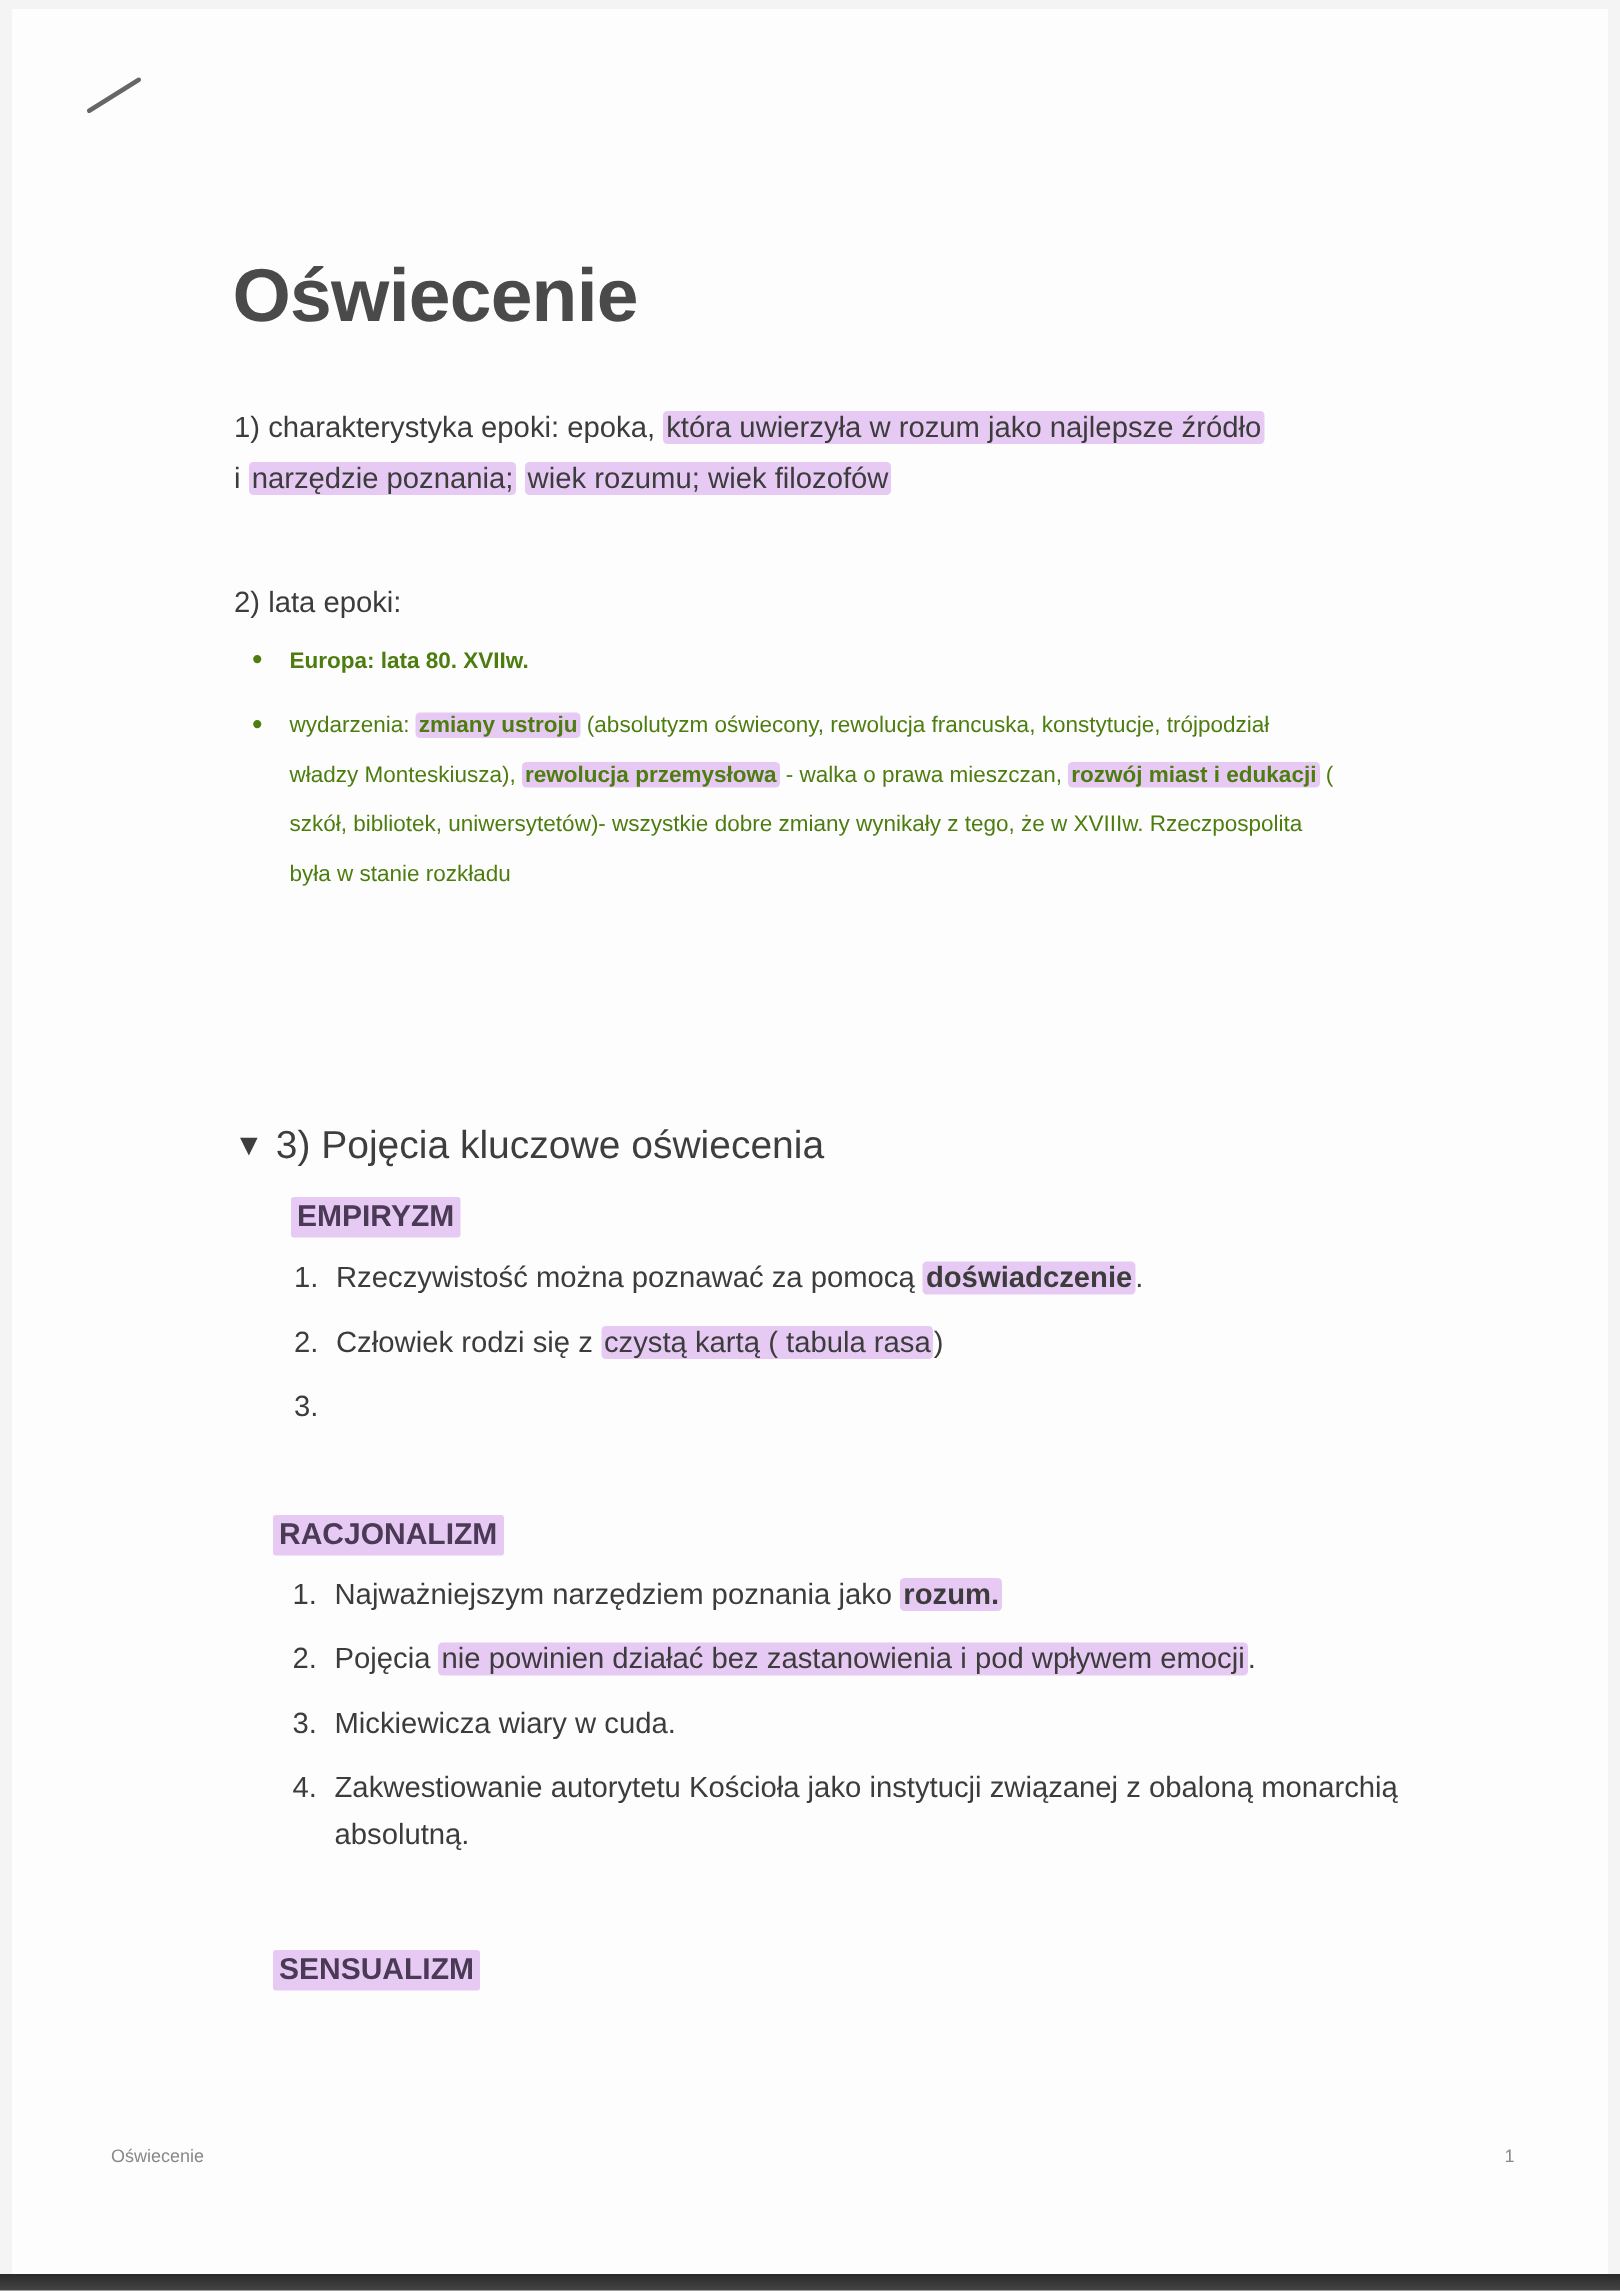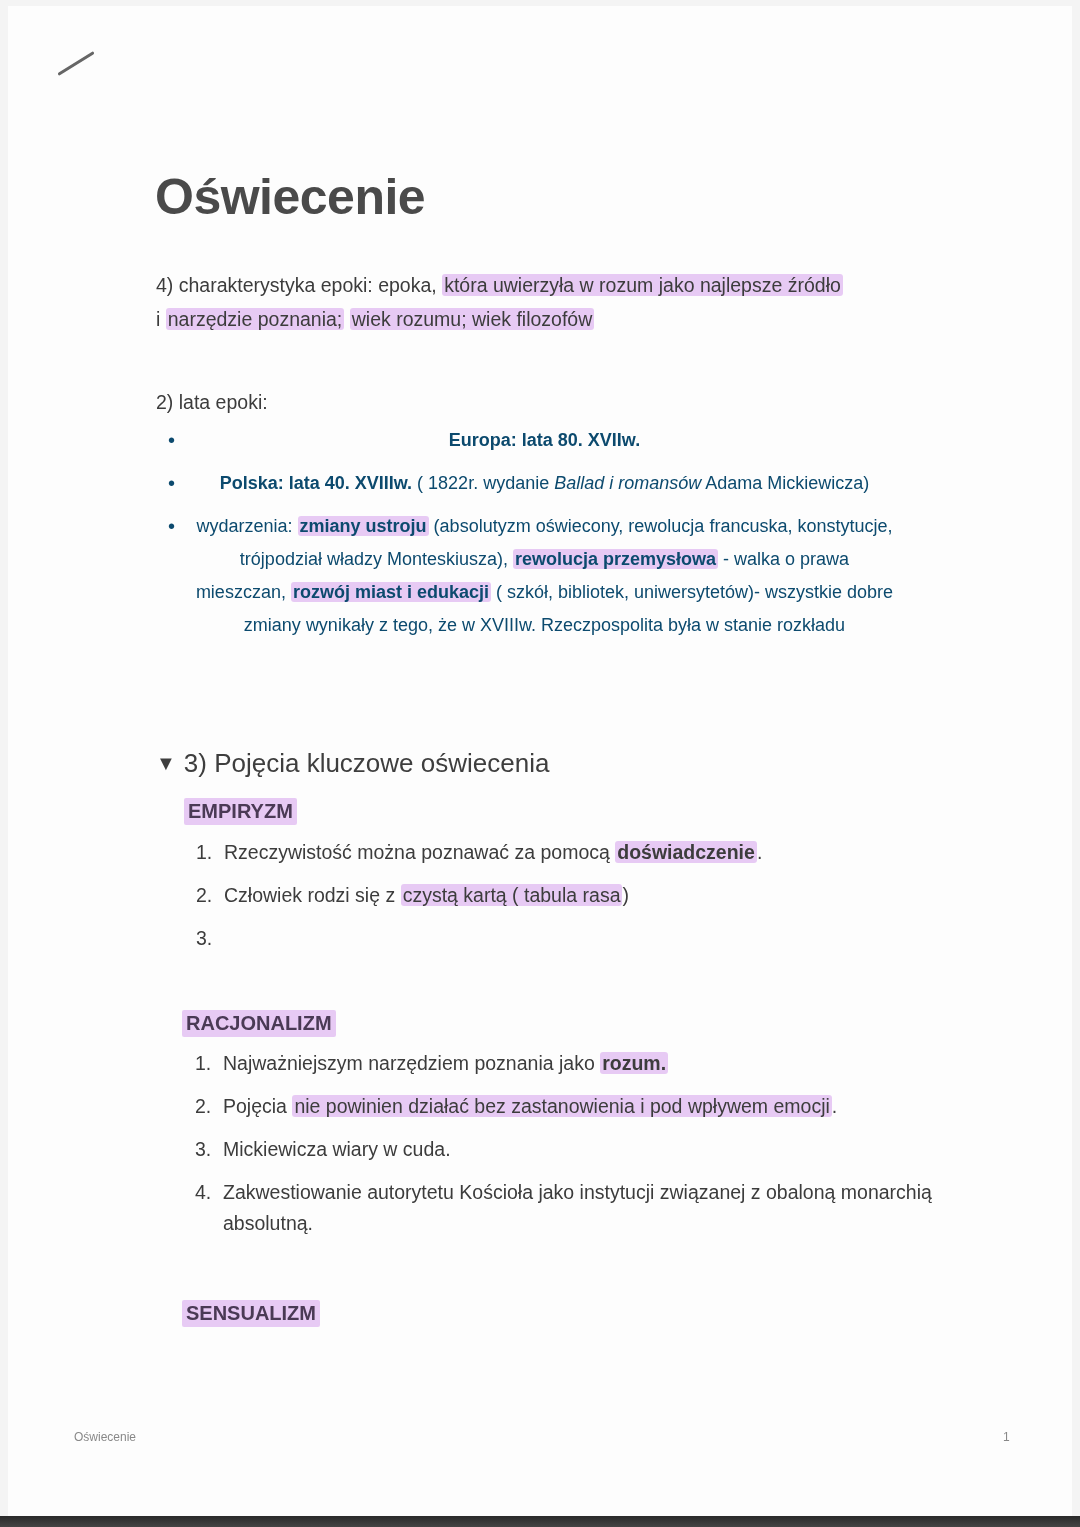--- a/index.html
+++ b/index.html
@@ -34,22 +34,22 @@
     border-radius: 3px;
     padding: 0 2px;
     margin-top: 18px;
   }
   b.hl, .strong { font-weight: bold; }
   ul.bullets {
     position: absolute; left: 156px; top: 424px; width: 740px;
     margin: 0; padding: 0; list-style: none;
   }
   ul.bullets li {
-    position: relative; padding-left: 37px; font-size: 18px; line-height: 33px;
-    margin-bottom: 10px; color: #0c4a6e; text-align: center;
+    position: relative; padding-left: 37px; font-size: 15px; line-height: 33px;
+    margin-bottom: 10px; color: #4d7c0f;
   }
   ul.bullets li::before {
     content: "•"; position: absolute; left: 12px; top: 0; font-size: 20px;
   }
   .section-h {
     position: absolute; left: 156px; top: 748px; font-size: 26px;
     font-weight: normal; color: #3e3e3e; margin: 0;
   }
   .toggle { display: inline-block; font-size: 20px; margin-right: 8px; vertical-align: 2px; }
   .term {
@@ -73,43 +73,40 @@
 </style>
 </head>
 <body>
 
 <div class="page"></div>
 <div class="pen-mark"></div>
 
 <h1 class="title">Oświecenie</h1>
 
 <div class="para" style="top:268px; width:780px;">
-  <span>4) charakterystyka epoki: epoka, </span><span class="hl">która uwierzyła w rozum jako najlepsze źródło</span><br>
+  <span>1) charakterystyka epoki: epoka, </span><span class="hl">która uwierzyła w rozum jako najlepsze źródło</span><br>
   <span>i </span><span class="hl">narzędzie poznania;</span> <span class="hl">wiek rozumu; wiek filozofów</span>
 </div>
 
 <div class="para" style="top:385px;">2) lata epoki:</div>
 
 <ul class="bullets">
   <li>
     <span class="strong">Europa: lata 80. XVIIw.</span>
   </li>
   <li>
-    <span class="strong">Polska: lata 40. XVIIIw.</span><span> ( 1822r. wydanie </span><i>Ballad i romansów</i><span> Adama Mickiewicza)</span>
-  </li>
-  <li>
     <span>wydarzenia: </span><b class="hl">zmiany ustroju</b><span> (absolutyzm oświecony, rewolucja francuska, konstytucje, trójpodział władzy Monteskiusza), </span><b class="hl">rewolucja przemysłowa</b><span> - walka o prawa mieszczan, </span><b class="hl">rozwój miast i edukacji</b><span> ( szkół, bibliotek, uniwersytetów)- wszystkie dobre zmiany wynikały z tego, że w XVIIIw. Rzeczpospolita była w stanie rozkładu</span>
   </li>
 </ul>
 
 <h2 class="section-h">
   <span class="toggle">▼</span><span>3) Pojęcia kluczowe oświecenia</span>
 </h2>
 
-<div class="term" style="left:184px; top:798px;">EMPIRYZM</div>
+<div class="term" style="left:194px; top:798px;">EMPIRYZM</div>
 <ol class="num" style="left:196px; top:837px;">
   <li><span class="n">1.</span><span>Rzeczywistość można poznawać za pomocą </span><b class="hl">doświadczenie</b><span>.</span></li>
   <li><span class="n">2.</span><span>Człowiek rodzi się z </span><span class="hl">czystą kartą ( tabula rasa</span><span>)</span></li>
   <li><span class="n">3.</span></li>
 </ol>
 
 <div class="term" style="left:182px; top:1010px;">RACJONALIZM</div>
 <ol class="num" style="left:195px; top:1048px; width:740px;">
   <li><span class="n">1.</span><span>Najważniejszym narzędziem poznania jako </span><b class="hl">rozum.</b></li>
   <li><span class="n">2.</span><span>Pojęcia </span><span class="hl">nie powinien działać bez zastanowienia i pod wpływem emocji</span><span>.</span></li>

